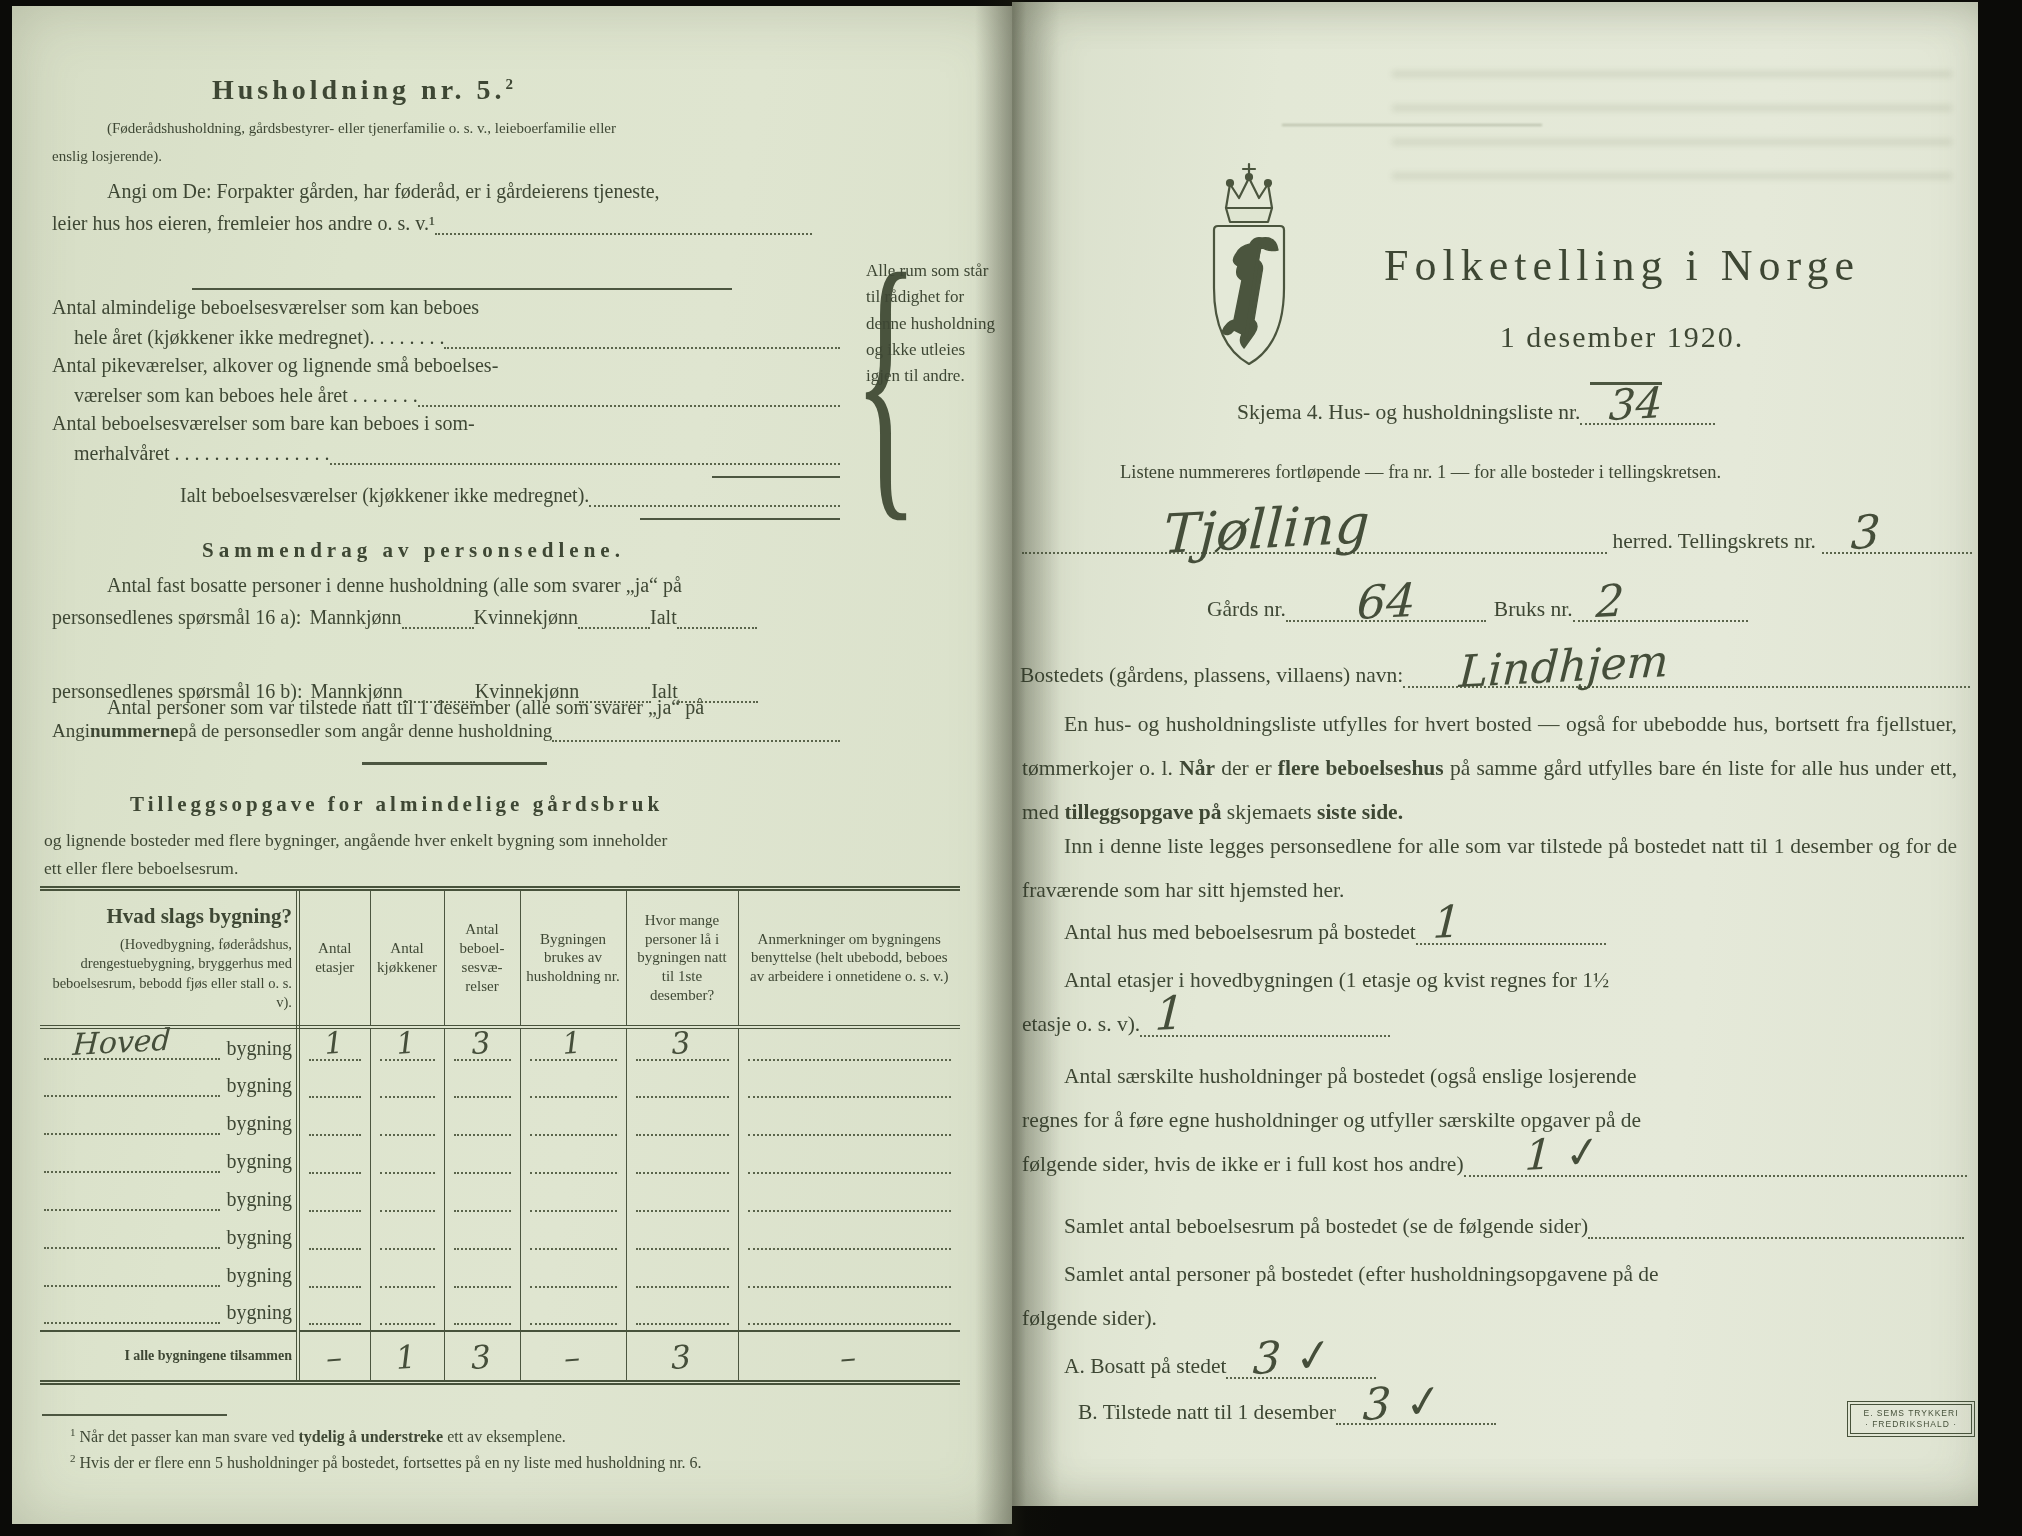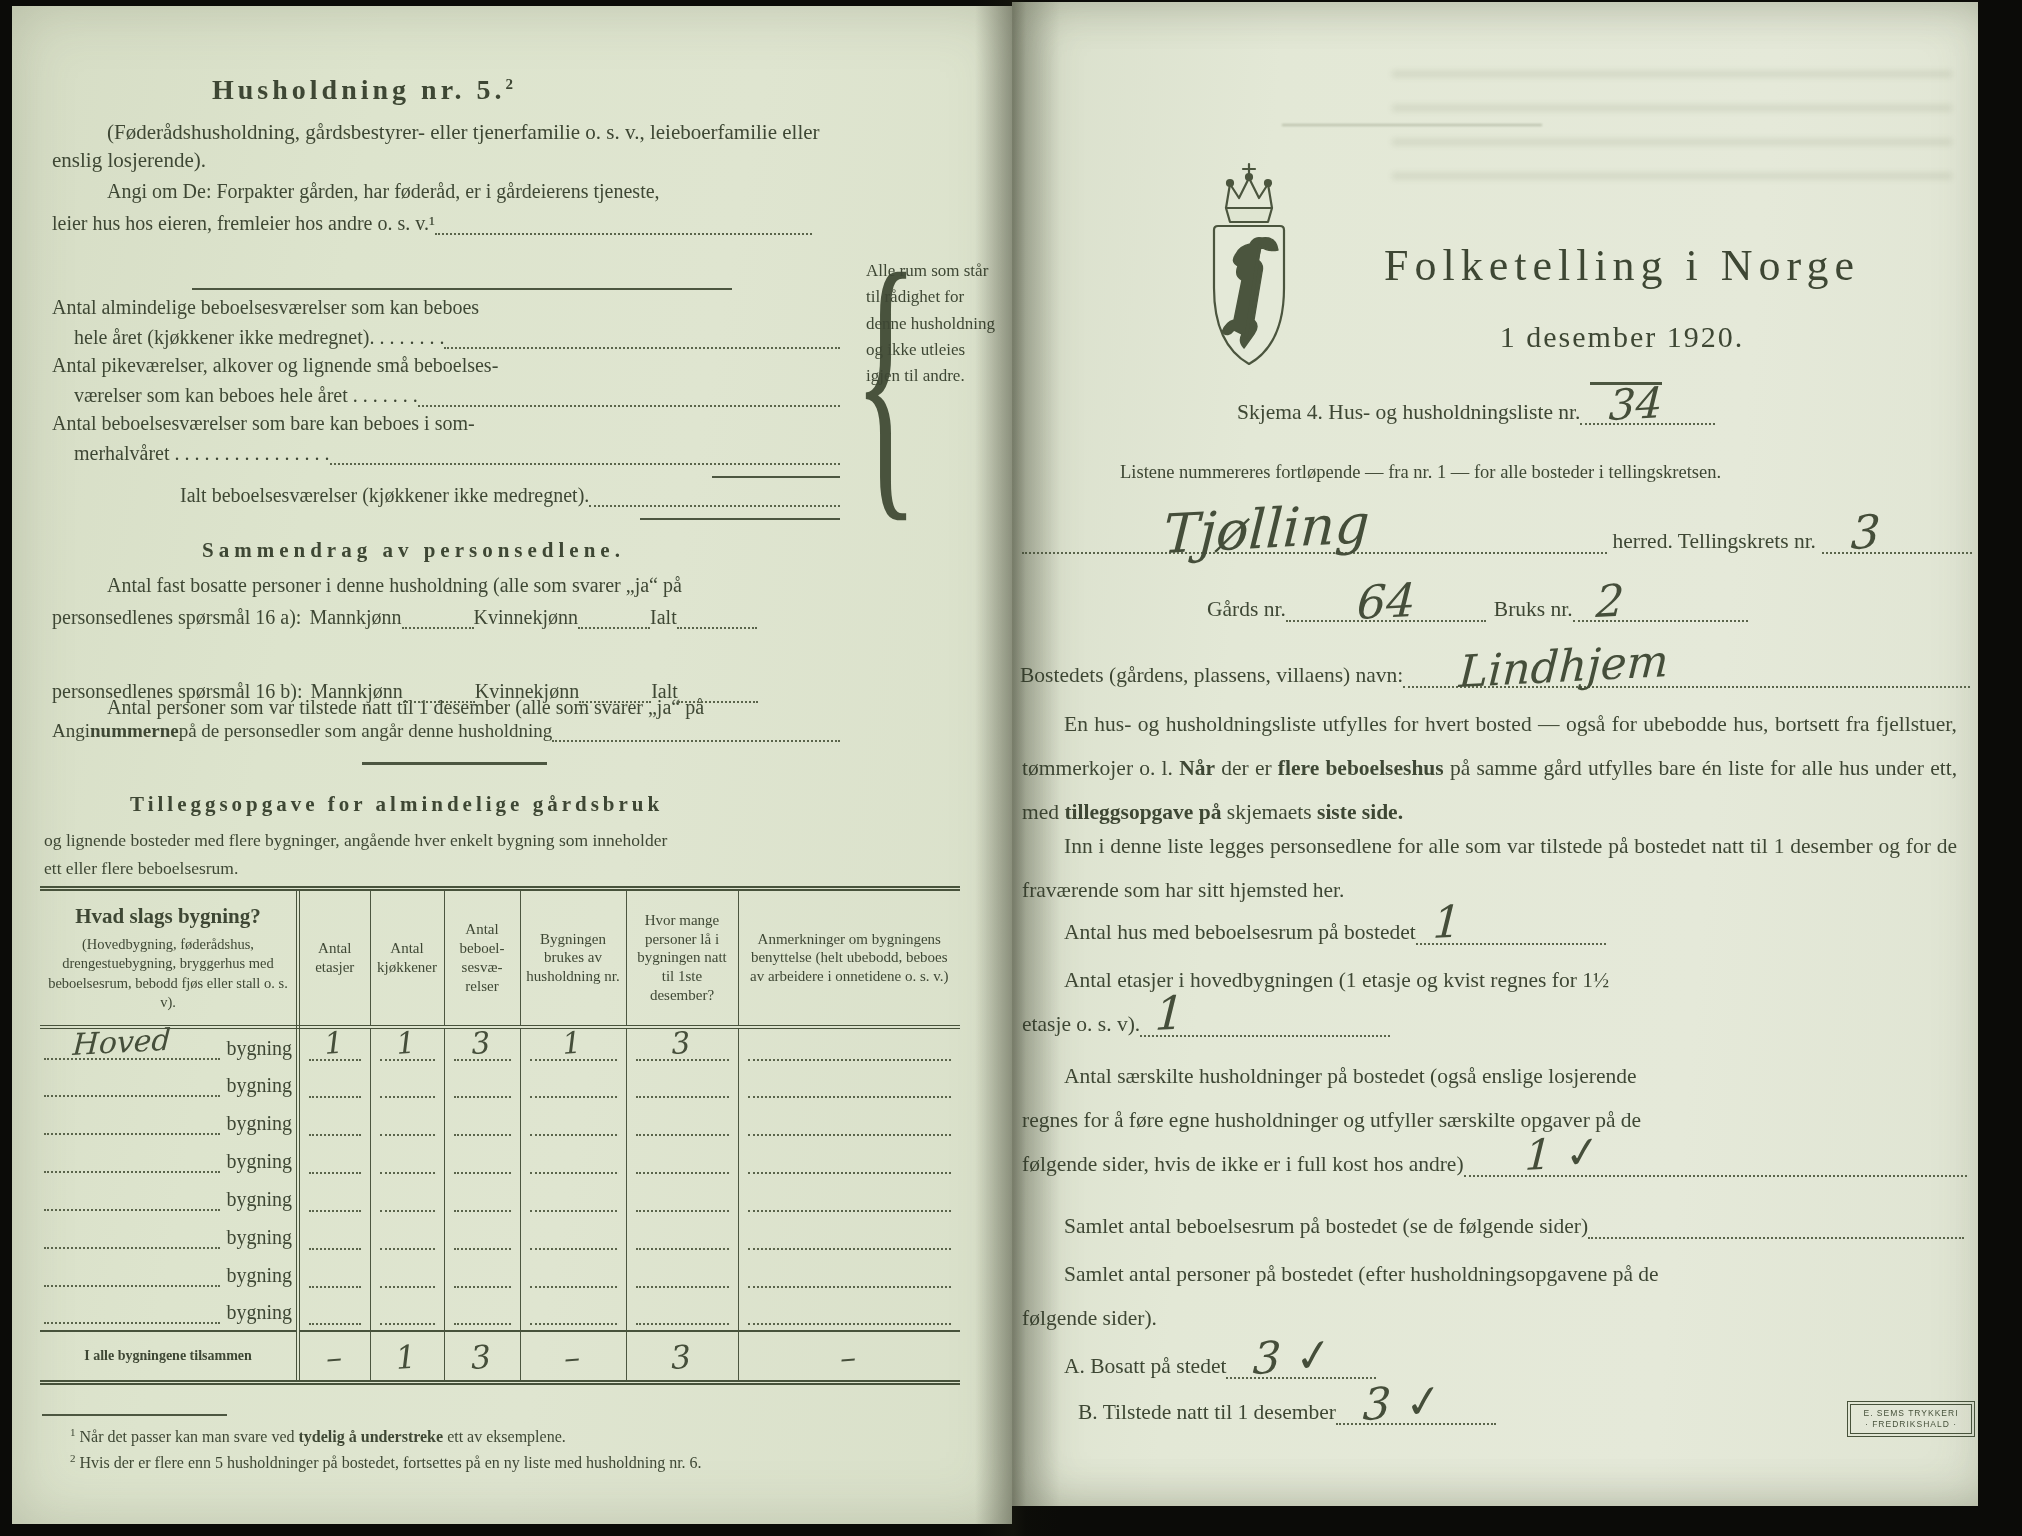--- a/index.html
+++ b/index.html
@@ -36,38 +36,38 @@
   .grow{flex:1 1 auto;}
   .sline{position:absolute;border-top:2px solid #4c5640;}
   .hw{
     font-family:"DejaVu Serif",serif;font-style:italic;color:#454e3a;
     position:absolute;white-space:nowrap;line-height:1;
     transform:rotate(-3deg) skewX(-6deg);transform-origin:left bottom;
   }
   .check{display:inline-block;transform:rotate(-8deg);font-style:normal;}
   
   .lp-title{font-size:28px;font-weight:bold;letter-spacing:4px;}
-  .lp-small{font-size:21px;}
+  .lp-small{font-size:15px;}
   .lp-body{font-size:20px;}
   .brace{
     position:absolute;font-size:300px;color:#49533d;font-weight:normal;
     transform:scale(.45,1);transform-origin:center;line-height:255px;
   }
   .brace-note{font-size:17px;line-height:1.55;white-space:normal;text-align:left;}
   
   table.census{
     border-collapse:collapse;table-layout:fixed;position:absolute;
     color:#3e4734;
   }
   table.census{border-top:5px double #47523b;border-bottom:5px double #47523b;}
   .census th,.census td{padding:0 4px;vertical-align:middle;box-sizing:border-box;}
   .census th{border-left:1px solid #4c5640;font-weight:normal;font-size:15px;line-height:1.25;text-align:center;}
   .census td{border-left:1px solid #4c5640;}
   .census th:first-child,.census td:first-child{border-left:none;}
-  .census th.cdesc,.census td.cdesc{border-right:4px double #47523b;border-left:none;text-align:center;}
+  .census th.cdesc,.census td.cdesc{border-right:4px double #47523b;border-left:none;text-align:right;}
   .census thead th{border-bottom:4px double #47523b;height:138px;}
   .census .h-title{font-size:21px;font-weight:bold;margin-bottom:6px;}
   .census .h-sub{font-size:14.5px;line-height:1.35;white-space:normal;}
   .census tbody td{height:38px;}
   .census .desc-line{display:flex;align-items:flex-end;}
   .census .word{font-size:20px;padding-left:6px;}
   .census .cell-line{border-bottom:2px dotted #5a644b;height:26px;margin:0 5px;position:relative;}
   .census .dleader{flex:1;border-bottom:2px dotted #5a644b;height:24px;position:relative;}
   .census tr.total td{border-top:2.5px solid #47523b;height:52px;}
   .total-label{font-size:14px;font-weight:bold;}

